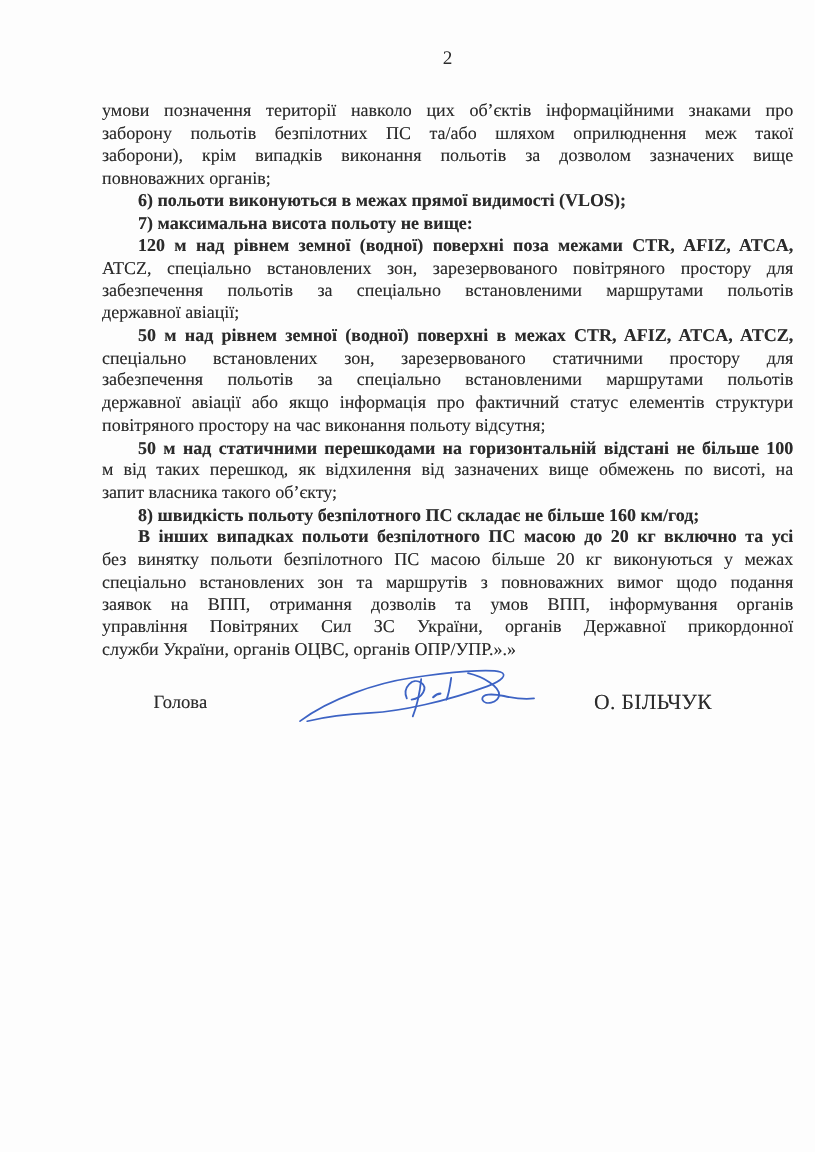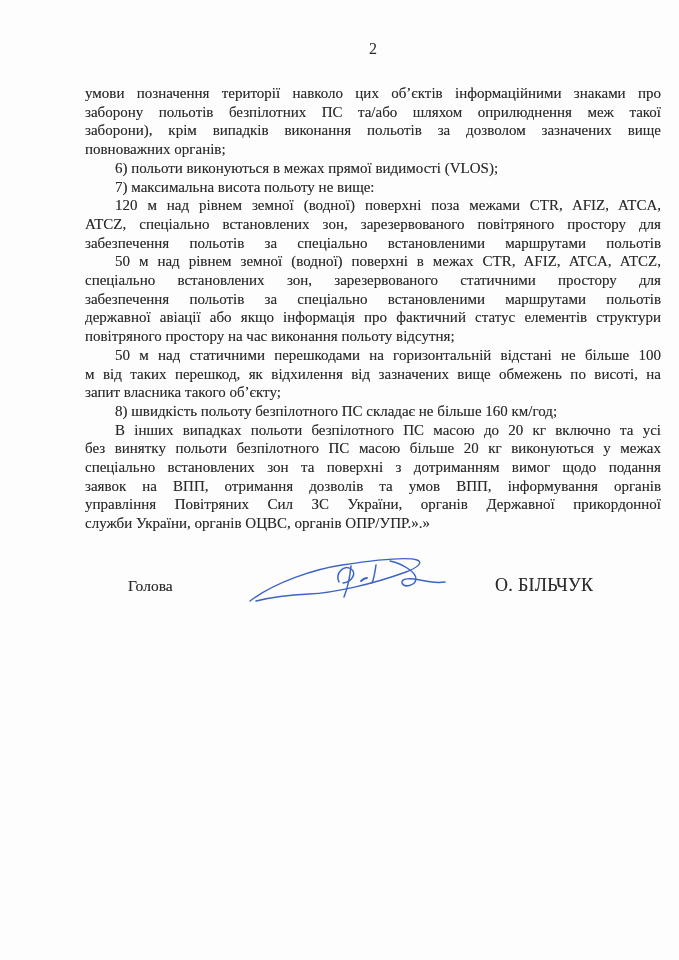--- a/index.html
+++ b/index.html
@@ -18,21 +18,21 @@
     margin-bottom:26px;
   }
   .ln{
     font-size:15px;
     line-height:18.7px;
     white-space:nowrap;
     text-align:justify;
     text-shadow:0 0 0.4px rgba(40,40,40,0.45);
   }
   .j{text-align-last:justify;}
-  .ind{text-indent:30px;}
+  .ind{text-indent:30px;font-weight:bold;}
   .sig-role{
     position:absolute;left:128px;top:577px;
     font-size:15.5px;line-height:18px;
     text-shadow:0 0 0.4px rgba(40,40,40,0.45);
   }
   .sig-name{
     position:absolute;left:495px;top:576px;
     font-size:18px;line-height:18px;letter-spacing:0.3px;
     text-shadow:0 0 0.4px rgba(40,40,40,0.45);
   }
@@ -58,20 +58,21 @@
     </div>
 
     <div class="para">
       <div class="ln ind">7) максимальна висота польоту не вище:</div>
     </div>
 
     <div class="para">
       <div class="ln j ind">120 м над рівнем земної (водної) поверхні поза межами CTR, AFIZ, ATCA,</div>
       <div class="ln j">ATCZ, спеціально встановлених зон, зарезервованого повітряного простору для</div>
       <div class="ln j">забезпечення польотів за спеціально встановленими маршрутами польотів</div>
+      <div class="ln">державної авіації;</div>
     </div>
 
     <div class="para">
       <div class="ln j ind">50 м над рівнем земної (водної) поверхні в межах CTR, AFIZ, ATCA, ATCZ,</div>
       <div class="ln j">спеціально встановлених зон, зарезервованого статичними простору для</div>
       <div class="ln j">забезпечення польотів за спеціально встановленими маршрутами польотів</div>
       <div class="ln j">державної авіації або якщо інформація про фактичний статус елементів структури</div>
       <div class="ln">повітряного простору на час виконання польоту відсутня;</div>
     </div>
 
@@ -81,21 +82,21 @@
       <div class="ln">запит власника такого об’єкту;</div>
     </div>
 
     <div class="para">
       <div class="ln ind">8) швидкість польоту безпілотного ПС складає не більше 160 км/год;</div>
     </div>
 
     <div class="para">
       <div class="ln j ind">В інших випадках польоти безпілотного ПС масою до 20 кг включно та усі</div>
       <div class="ln j">без винятку польоти безпілотного ПС масою більше 20 кг виконуються у межах</div>
-      <div class="ln j">спеціально встановлених зон та поверхні з дотриманням вимог щодо подання</div>
+      <div class="ln j">спеціально встановлених зон та маршрутів з повноважних вимог щодо подання</div>
       <div class="ln j">заявок на ВПП, отримання дозволів та умов ВПП, інформування органів</div>
       <div class="ln j">управління Повітряних Сил ЗС України, органів Державної прикордонної</div>
       <div class="ln">служби України, органів ОЦВС, органів ОПР/УПР.».»</div>
     </div>
 
   </div>
 
   <div class="sig-role">Голова</div>
 
   <svg class="sig-svg" width="230" height="70" viewBox="0 0 230 70" fill="none" stroke="#3d63c4" stroke-width="1.5" stroke-linecap="round" stroke-linejoin="round">

